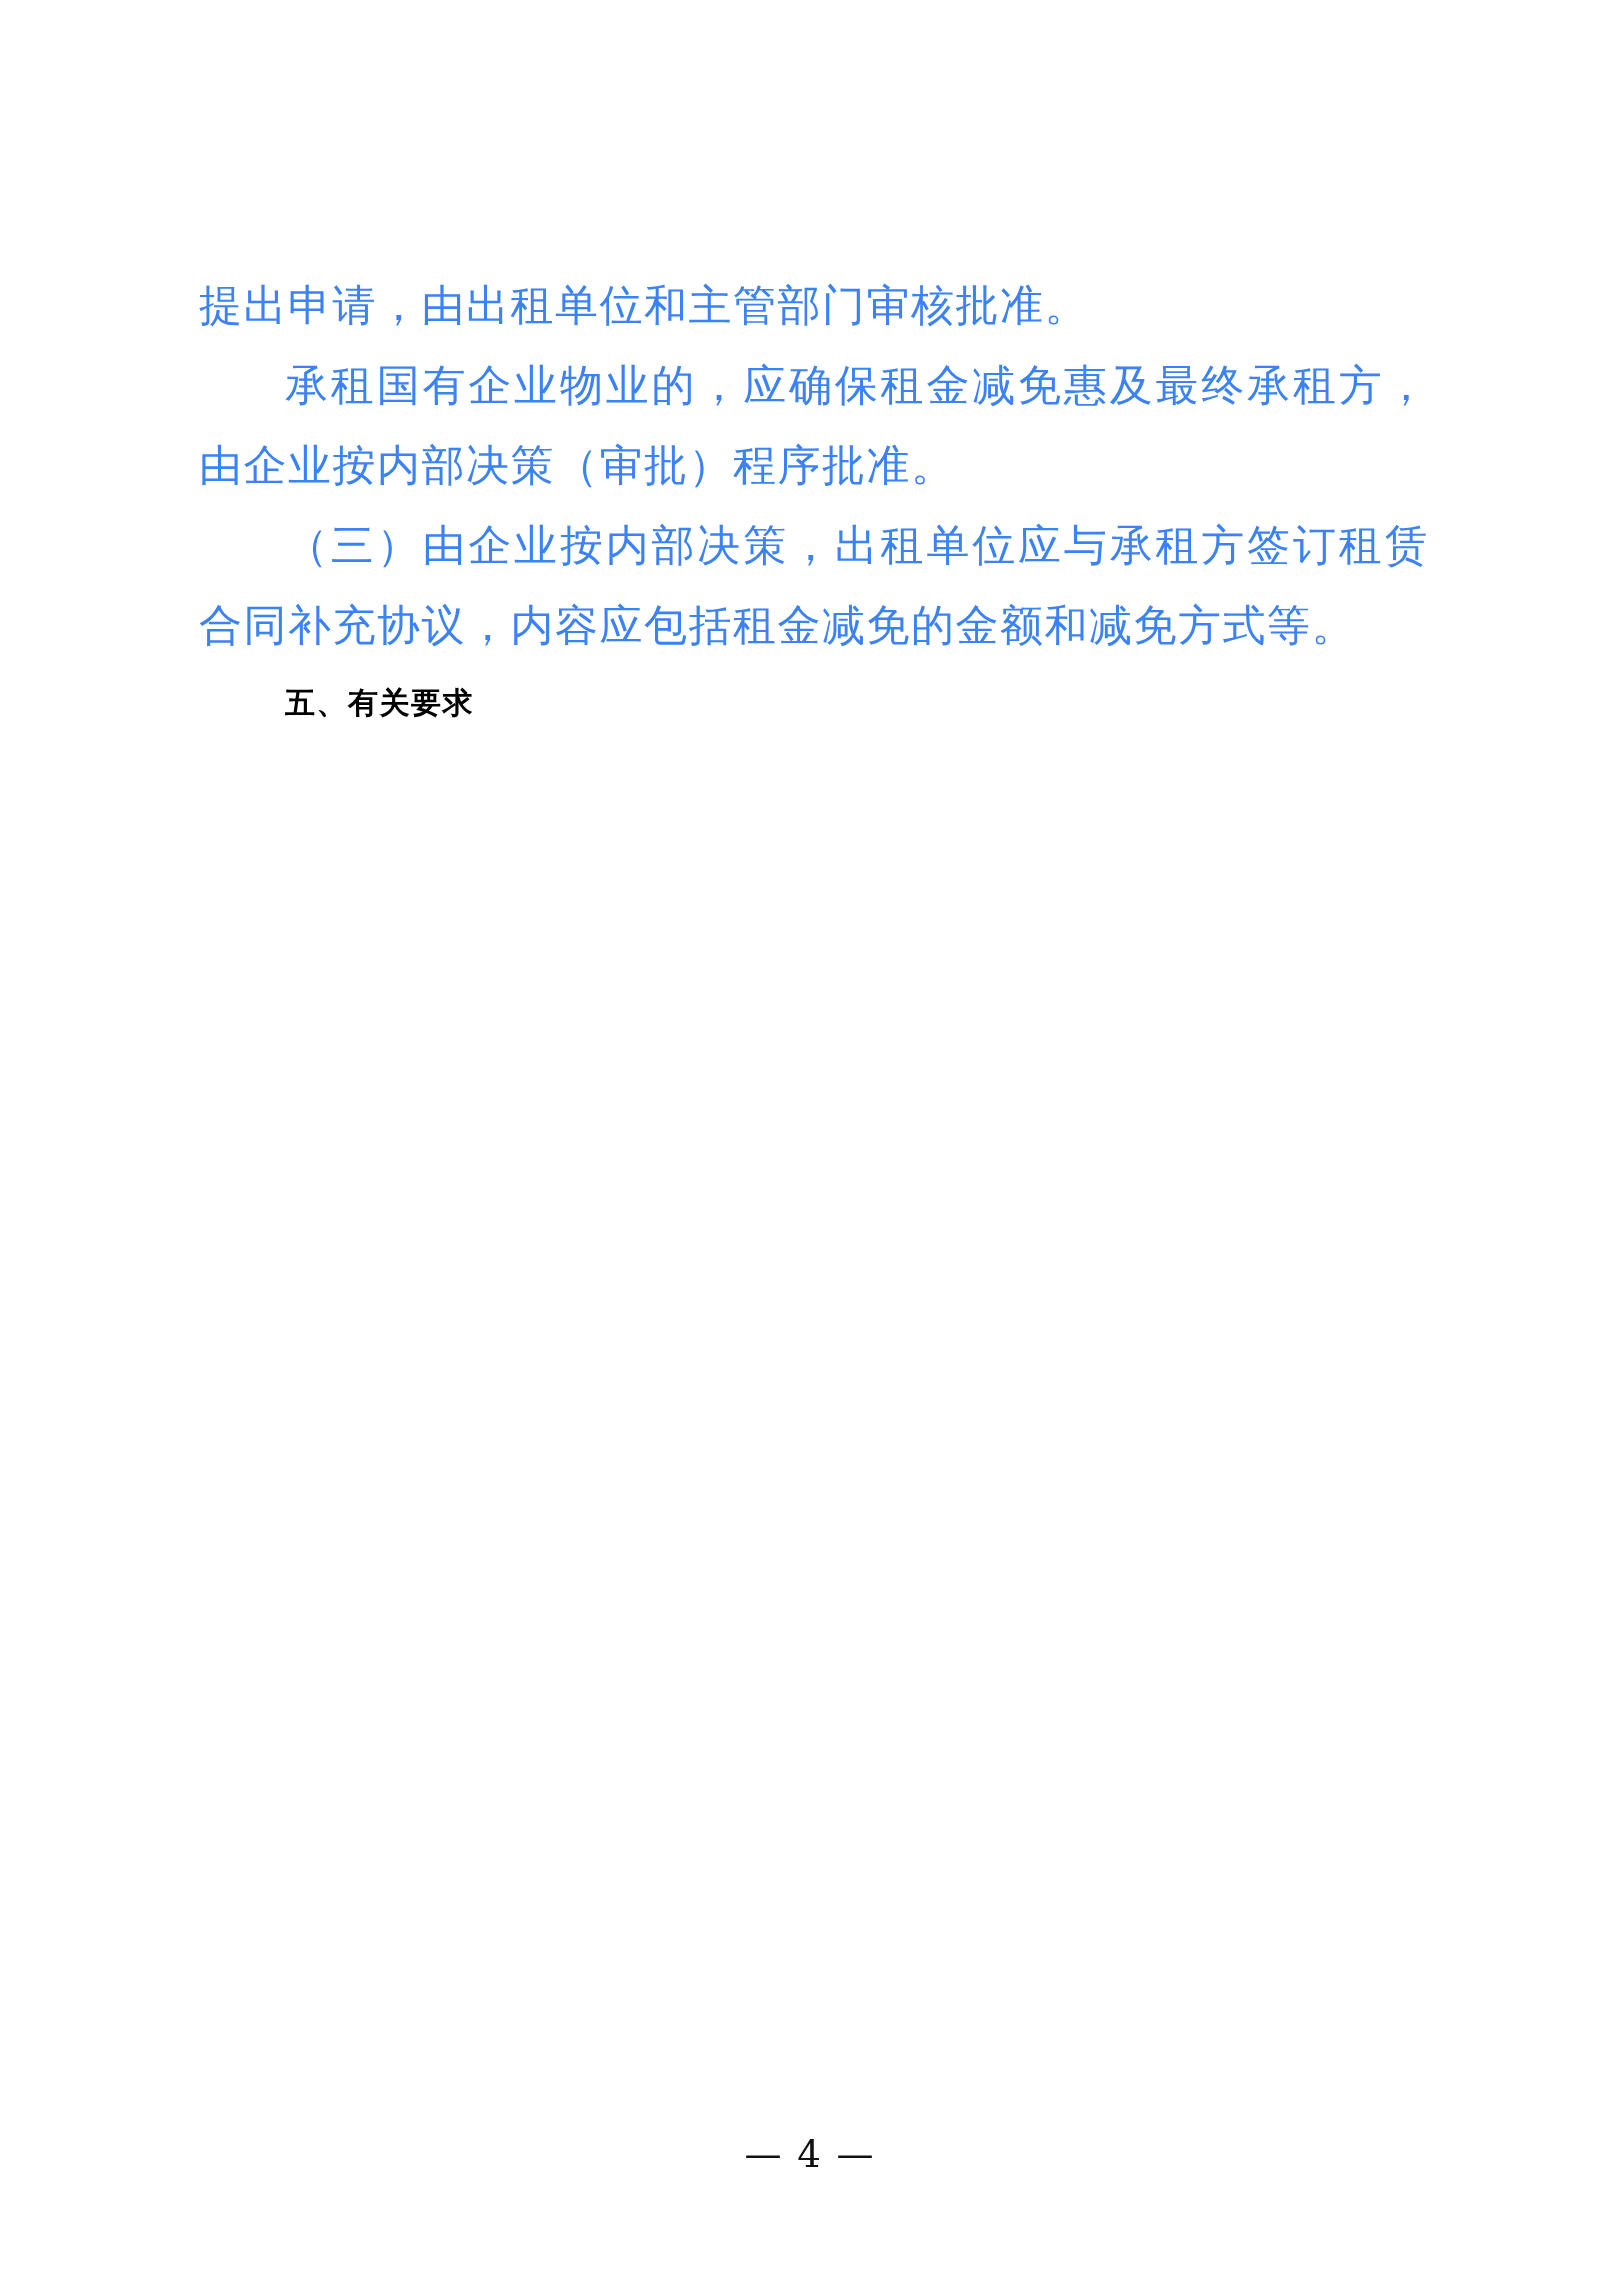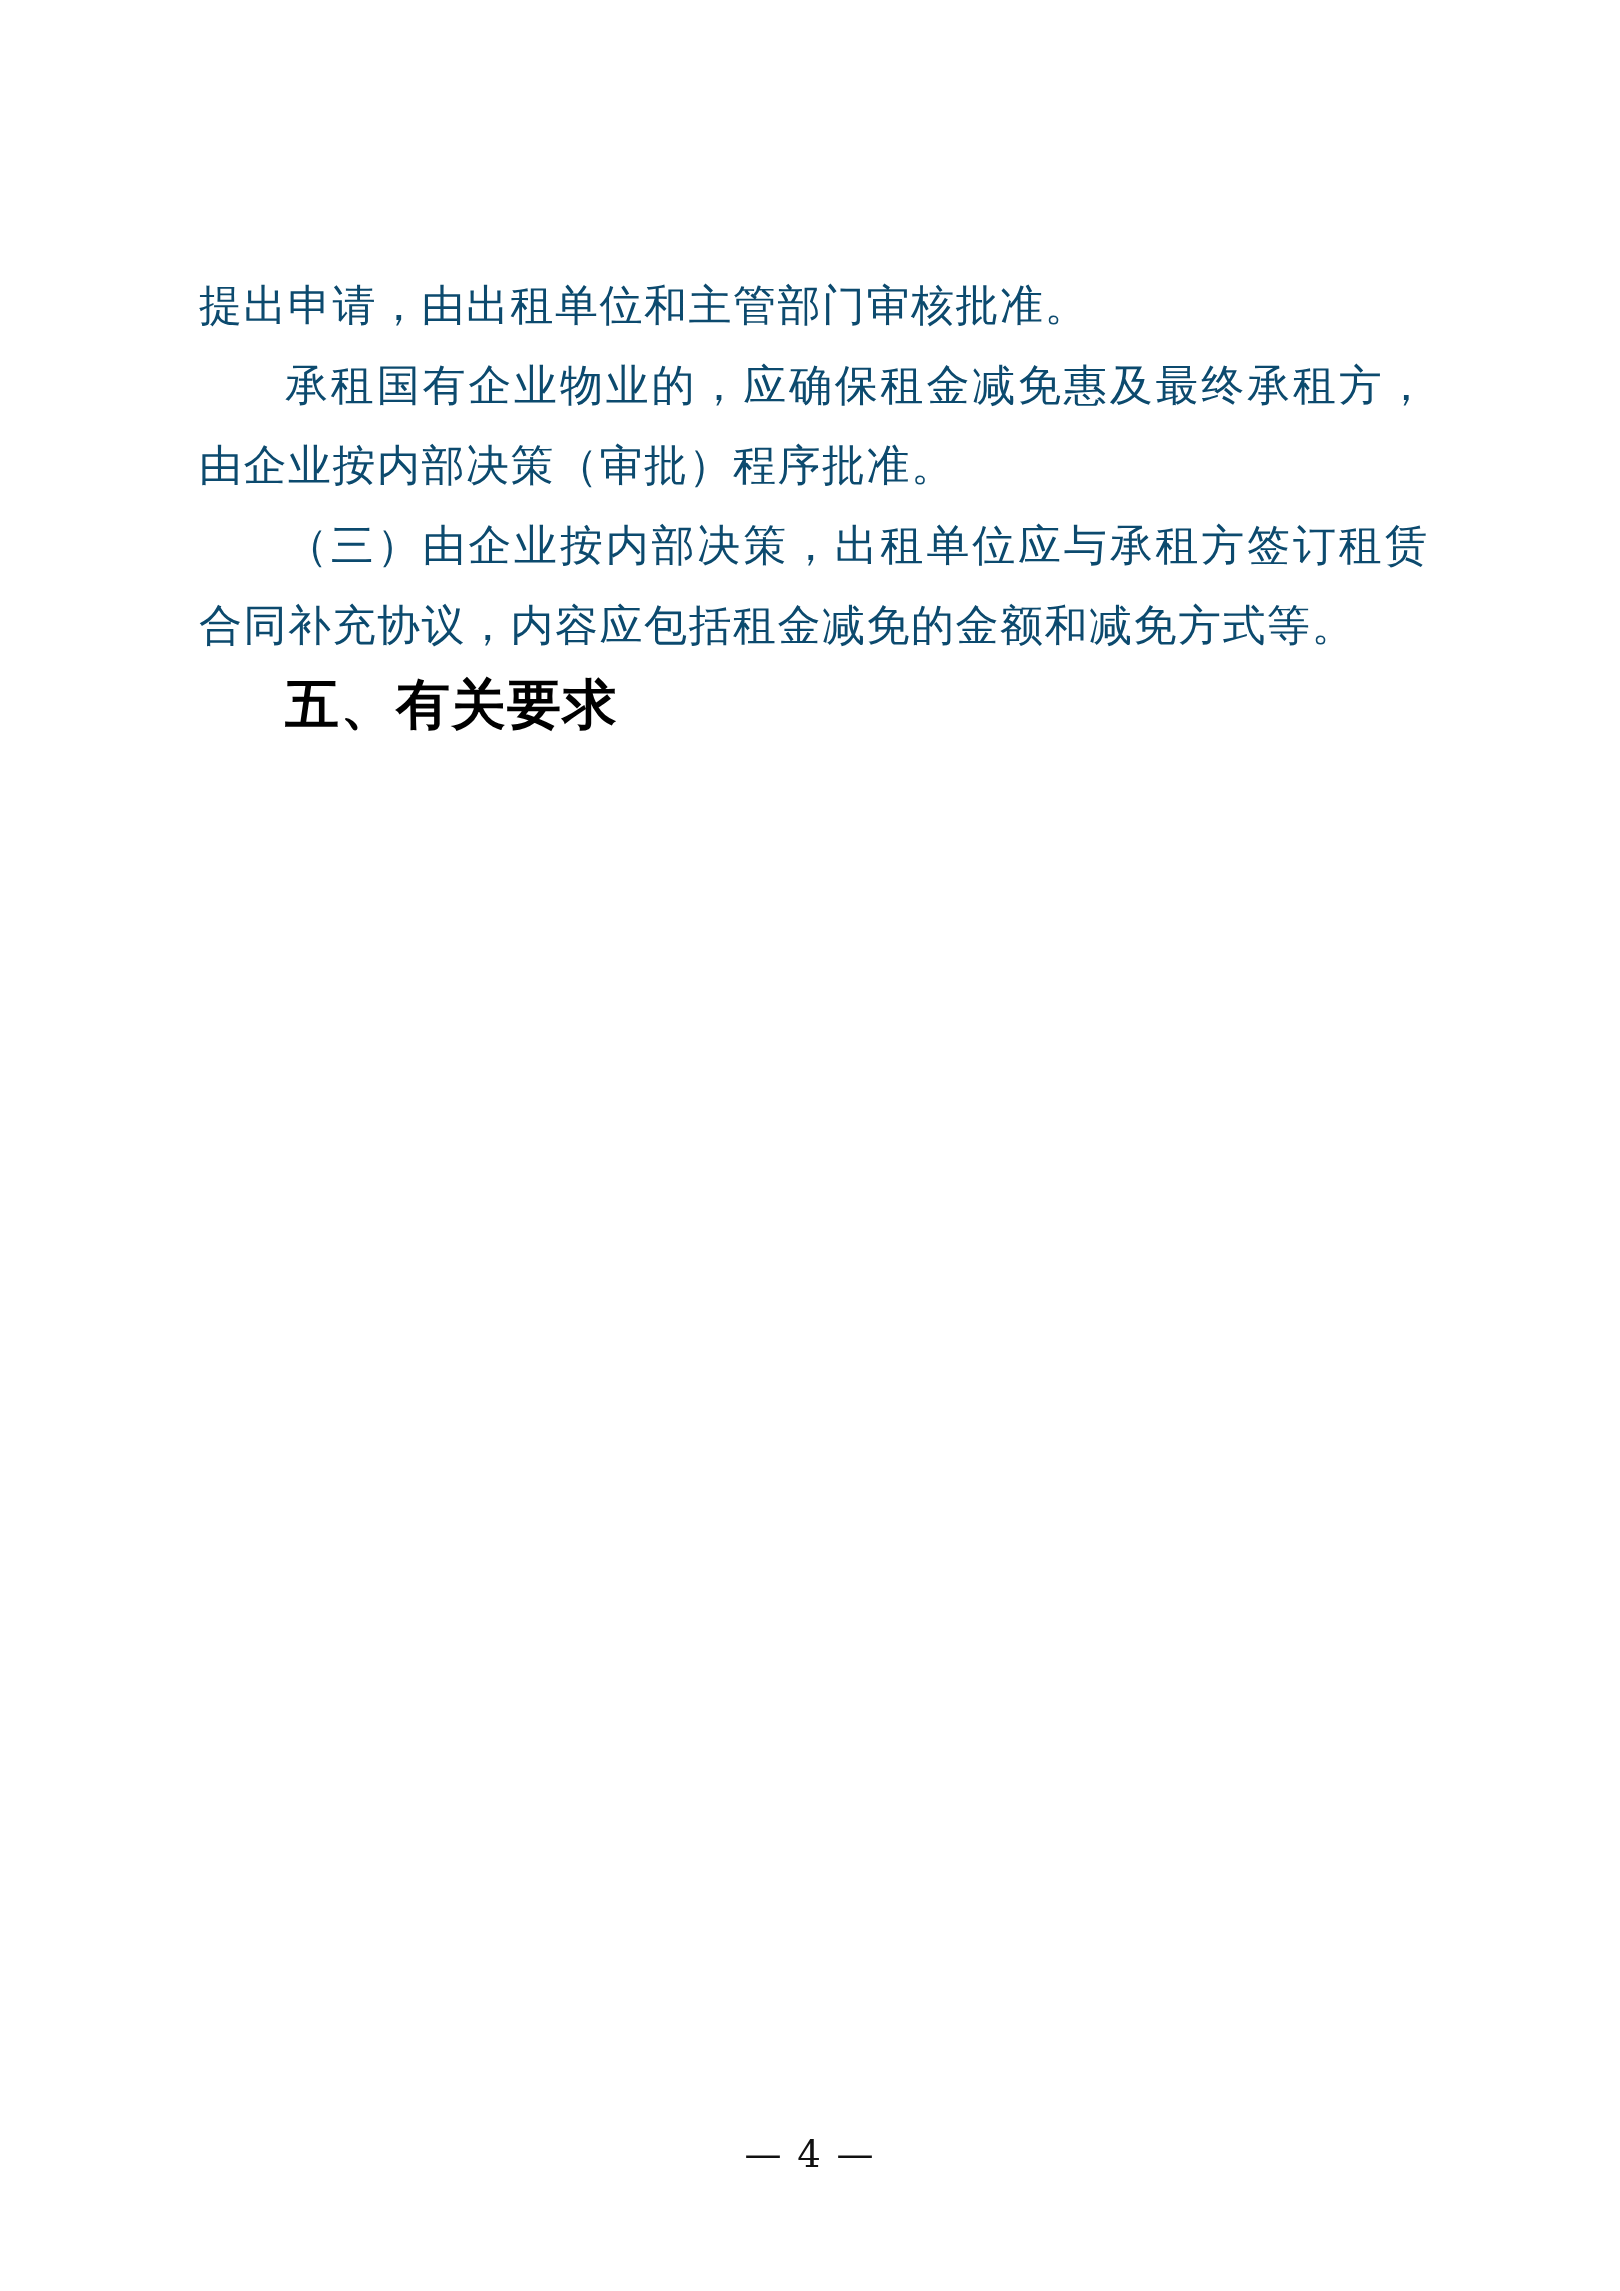--- a/index.html
+++ b/index.html
@@ -27,29 +27,29 @@
     width: 1230px;
   }
   .para {
     font-family: "DejaVu Serif", serif;
     font-size: 43px;
     line-height: 80px;
     letter-spacing: 1.5px;
     text-align: justify;
     text-justify: inter-ideograph;
     margin: 0 0 0 0;
-    color: #0c4a6e;
+    color: #3b82f6;
     text-indent: 0;
   }
   .para.indent {
     text-indent: 86px;
   }
   .heading {
-    font-family: Liberation Serif, serif;
-    font-size: 54px;
+    font-family: Liberation Mono, monospace;
+    font-size: 30px;
     line-height: 80px;
     letter-spacing: 1.5px;
     font-weight: bold;
     text-indent: 86px;
     margin: 0;
     color: #000;
   }
   .footer {
     position: absolute;
     left: 0;

